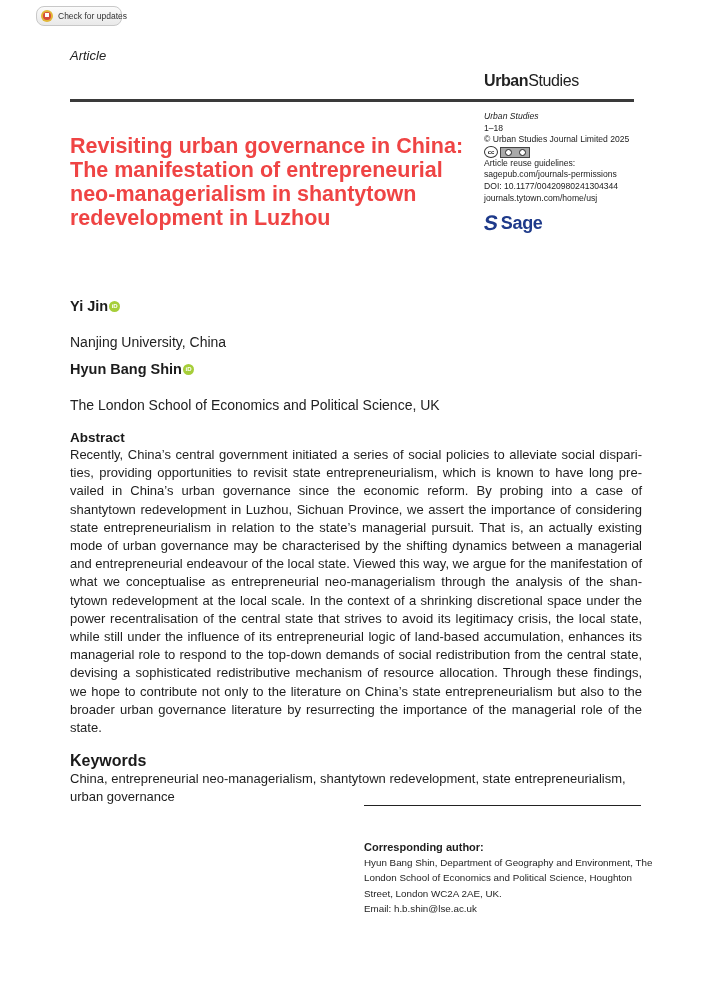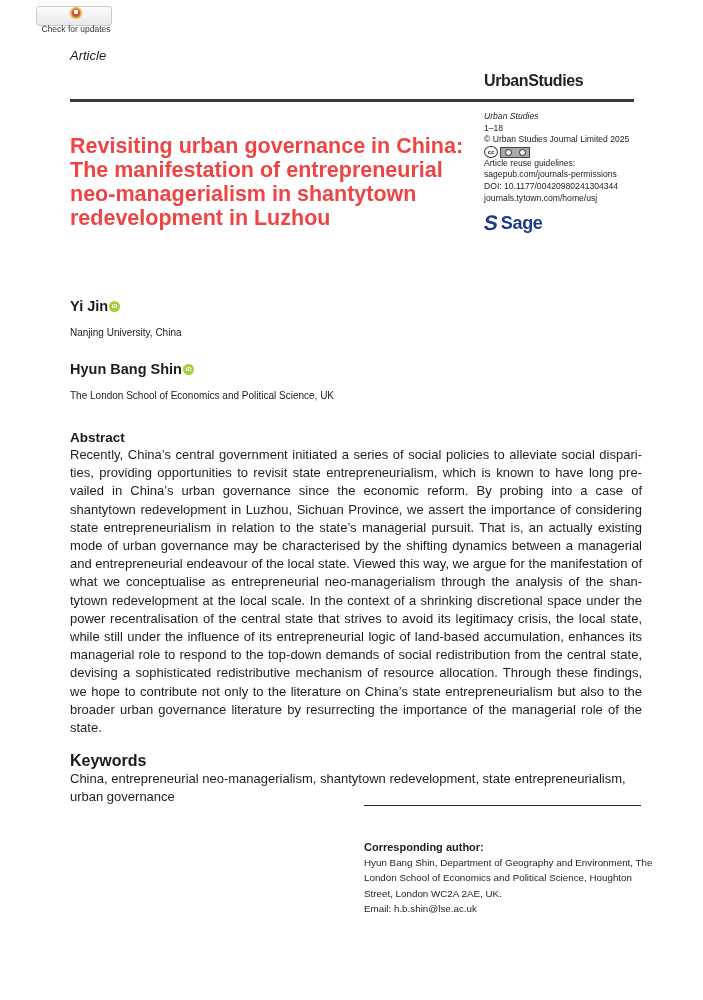--- a/index.html
+++ b/index.html
@@ -1,50 +1,50 @@
 <!DOCTYPE html>
 <html><head>
 <meta charset="utf-8">
 <style>
   html, body { margin: 0; padding: 0; background: #ffffff; }
   body { width: 703px; height: 1000px; position: relative; overflow: hidden; color: #1a1a1a; font-family: "Liberation Sans", "DejaVu Sans", sans-serif; }
   .abs { position: absolute; }
 
   
-  .cfu { left: 36px; top: 6px; width: 76px; height: 20px; border: 1px solid #c8c8c8; border-radius: 3px; background: linear-gradient(#fbfbfb, #e9e9e9); display: flex; align-items: center; gap: 5px; padding-left: 4px; box-sizing: border-box; cursor: pointer; flex-direction: column; }
+  .cfu { left: 36px; top: 6px; width: 86px; height: 20px; border: 1px solid #c8c8c8; border-radius: 8px; background: linear-gradient(#fbfbfb, #e9e9e9); display: flex; align-items: center; gap: 5px; padding-left: 4px; box-sizing: border-box; cursor: pointer; }
   .cfu-icon { width: 12px; height: 12px; border-radius: 50%; background: #e2b737; position: relative; flex: none; }
   .cfu-icon::before { content: ""; position: absolute; left: 2px; top: 2px; width: 8px; height: 8px; border-radius: 50%; background: #d64a3c; }
   .cfu-icon::after { content: ""; position: absolute; left: 4px; top: 3px; width: 4px; height: 4px; background: #fff; }
   .cfu-label { font-size: 8.5px; color: #333; white-space: nowrap; }
 
   
   .article-label { left: 70px; top: 48px; font-size: 13px; font-style: italic; color: #222; }
   .journal-brand { left: 484px; top: 72px; font-size: 16px; letter-spacing: -0.4px; color: #222; white-space: nowrap; }
   .journal-brand b { font-weight: bold; }
-  .journal-brand span.light { font-weight: bold; }
+  .journal-brand span.light { font-weight: normal; }
   .header-rule { left: 70px; top: 99px; width: 564px; height: 2.5px; background: #3a3a3a; }
 
   
   .meta { left: 484px; top: 111px; font-size: 8.6px; line-height: 11.6px; color: #222; white-space: nowrap; }
   .meta .it { font-style: italic; }
   .cc-badge { display: inline-flex; align-items: center; gap: 2px; height: 11px; margin: 1px 0 0 0; }
   .cc-c { width: 12px; height: 10px; border: 1px solid #333; border-radius: 50%; font-size: 6px; line-height: 10px; text-align: center; font-weight: bold; }
   .cc-box { height: 11px; width: 30px; background: #a9a9a9; border: 1px solid #444; display: flex; align-items: center; justify-content: space-around; box-sizing: border-box; }
   .cc-dot { width: 7px; height: 7px; border-radius: 50%; background: #fff; border: 1px solid #222; box-sizing: border-box; }
 
   .sage { left: 484px; top: 211px; display: flex; align-items: center; gap: 3px; color: #1e3a8a; font-weight: bold; font-size: 18px; letter-spacing: -0.3px; }
   .sage-s { font-size: 21px; font-weight: 900; transform: skewX(-8deg); display: inline-block; }
 
   
   .title { left: 70px; top: 134px; width: 400px; font-size: 21.5px; line-height: 24px; font-weight: bold; color: #ef4444; }
 
   
   .author-name { font-weight: bold; font-size: 14.5px; color: #1c1c1c; display: flex; align-items: center; }
   .orcid { width: 11px; height: 11px; border-radius: 50%; background: #a6ce39; color: #fff; font-size: 6px; font-weight: bold; display: inline-flex; align-items: center; justify-content: center; margin-left: 1px; }
-  .affil { font-size: 10px; color: #222; margin-top: 13px; }
+  .affil { font-size: 14px; color: #222; margin-top: 20px; }
   .author1 { left: 70px; top: 298px; }
   .author2 { left: 70px; top: 361px; }
 
   
   .abs-head { left: 70px; top: 430px; font-size: 13.5px; font-weight: bold; }
   .abs-body { left: 70px; top: 446px; width: 572px; font-size: 13px; line-height: 18.2px; text-align: justify; color: #1e1e1e; hyphens: manual; }
 
   .kw-head { left: 70px; top: 752px; font-size: 16px; font-weight: bold; }
   .kw-body { left: 70px; top: 770px; width: 572px; font-size: 13px; line-height: 18.2px; color: #1e1e1e; }
 

